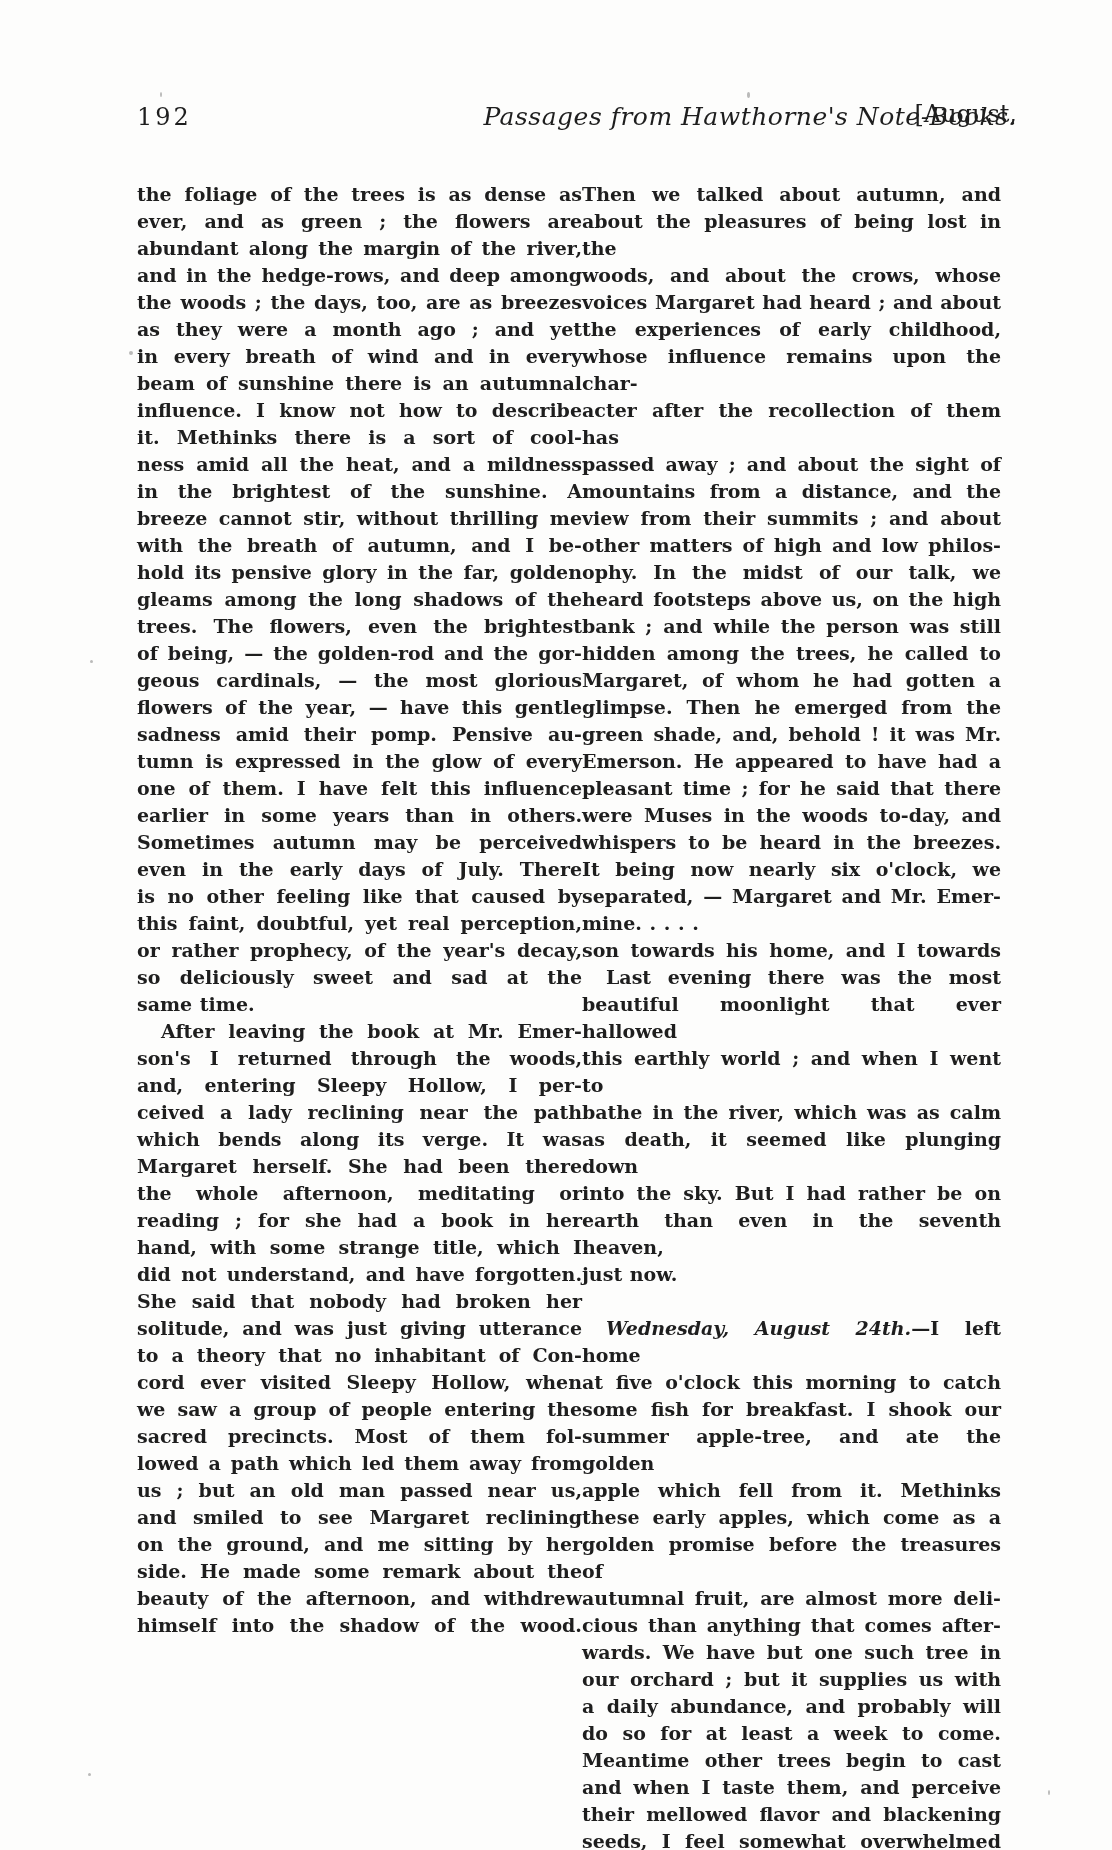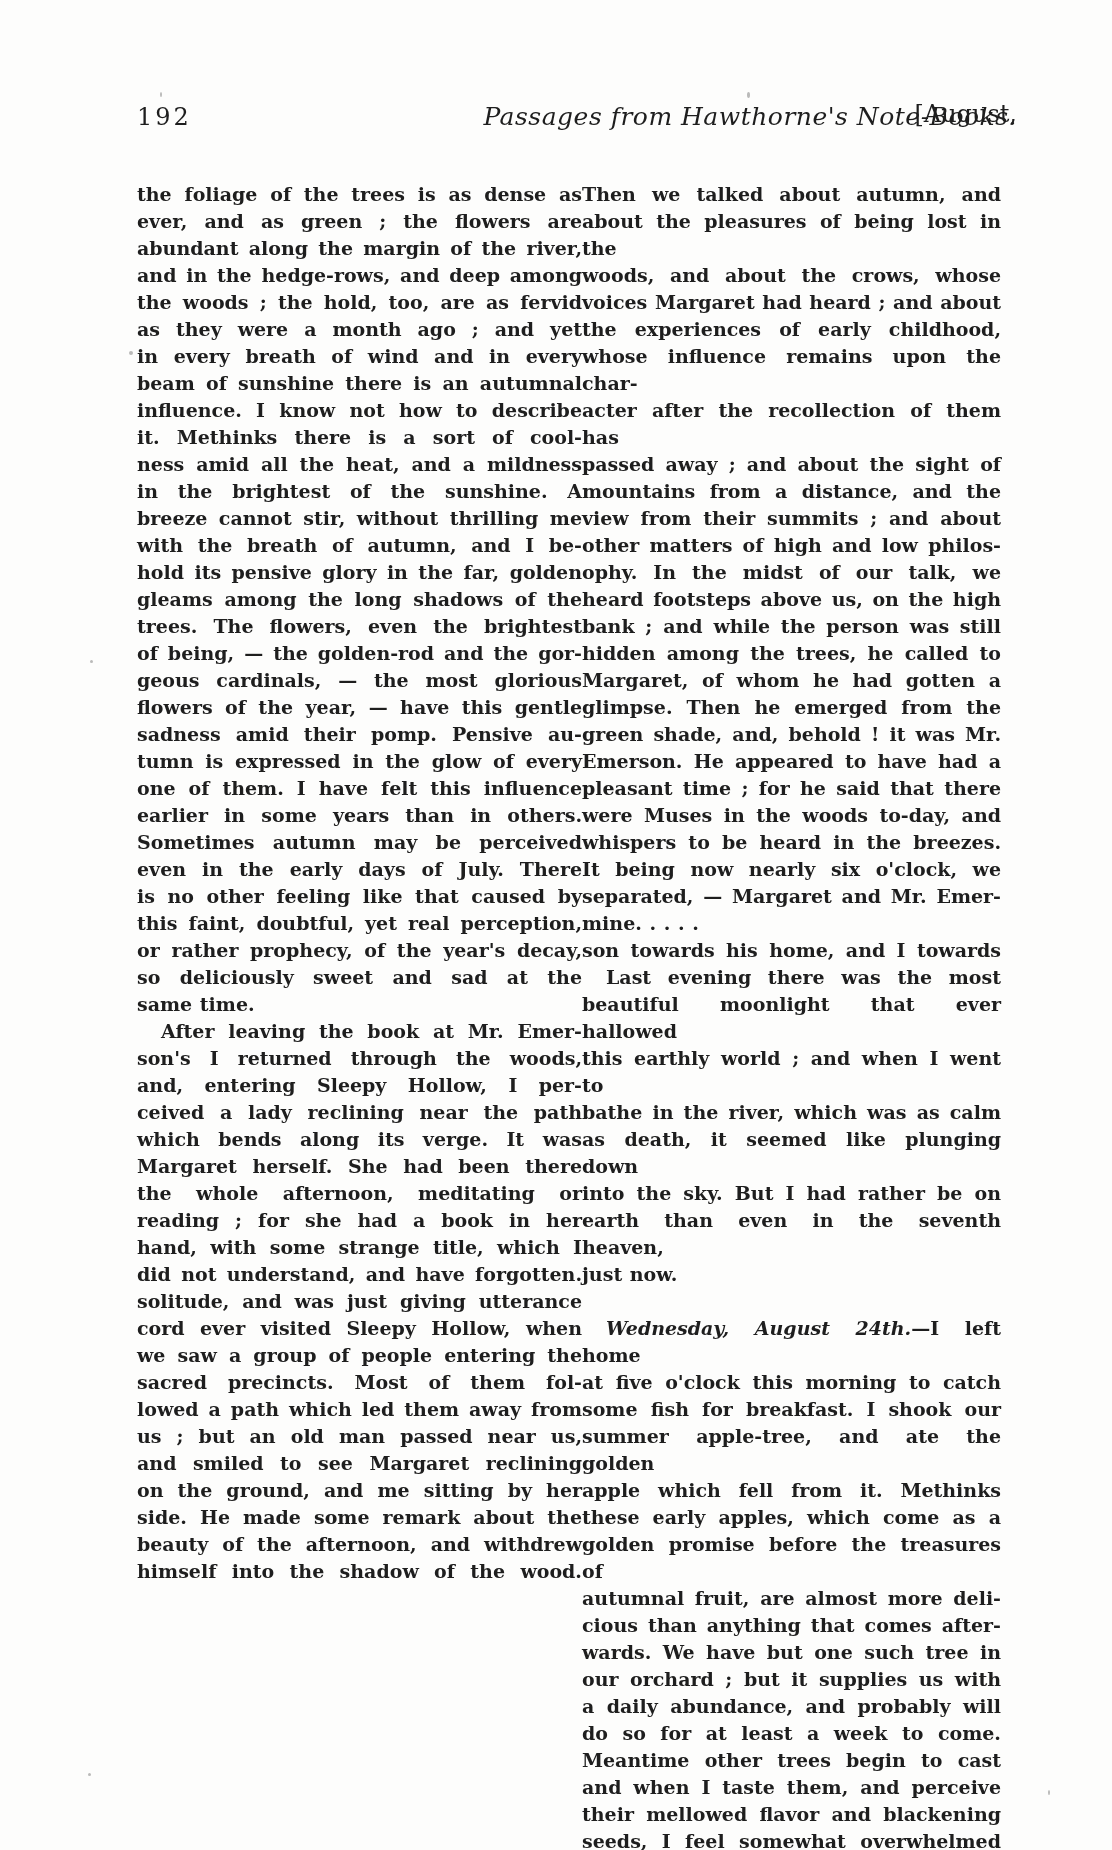--- a/index.html
+++ b/index.html
@@ -61,21 +61,21 @@
     <span class="hdr-right">[August,</span>
   </div>
 
   <div class="columns">
     <div class="col col-left" id="col-left">
         <div class="para">
           <div class="line">the foliage of the trees is as dense as</div>
           <div class="line">ever, and as green ; the flowers are</div>
           <div class="line">abundant along the margin of the river,</div>
           <div class="line">and in the hedge-rows, and deep among</div>
-          <div class="line">the woods ; the hold, too, are as fervid</div>
+          <div class="line">the woods ; the days, too, are as breezes</div>
           <div class="line">as they were a month ago ; and yet</div>
           <div class="line">in every breath of wind and in every</div>
           <div class="line">beam of sunshine there is an autumnal</div>
           <div class="line">influence.  I know not how to describe</div>
           <div class="line">it.  Methinks there is a sort of cool-</div>
           <div class="line">ness amid all the heat, and a mildness</div>
           <div class="line">in the brightest of the sunshine.  A</div>
           <div class="line">breeze cannot stir, without thrilling me</div>
           <div class="line">with the breath of autumn, and I be-</div>
           <div class="line">hold its pensive glory in the far, golden</div>
@@ -100,21 +100,23 @@
           <div class="line indent">After leaving the book at Mr. Emer-</div>
           <div class="line">son's I returned through the woods,</div>
           <div class="line">and, entering Sleepy Hollow, I per-</div>
           <div class="line">ceived a lady reclining near the path</div>
           <div class="line">which bends along its verge.  It was</div>
           <div class="line">Margaret herself.  She had been there</div>
           <div class="line">the whole afternoon, meditating or</div>
           <div class="line">reading ; for she had a book in her</div>
           <div class="line">hand, with some strange title, which I</div>
           <div class="line">did not understand, and have forgotten.</div>
+          <div class="line">She said that nobody had broken her</div>
           <div class="line">solitude, and was just giving utterance</div>
+          <div class="line">to a theory that no inhabitant of Con-</div>
           <div class="line">cord ever visited Sleepy Hollow, when</div>
           <div class="line">we saw a group of people entering the</div>
           <div class="line">sacred precincts.  Most of them fol-</div>
           <div class="line">lowed a path which led them away from</div>
           <div class="line">us ; but an old man passed near us,</div>
           <div class="line">and smiled to see Margaret reclining</div>
           <div class="line">on the ground, and me sitting by her</div>
           <div class="line">side.  He made some remark about the</div>
           <div class="line">beauty of the afternoon, and withdrew</div>
           <div class="line">himself into the shadow of the wood.</div>

